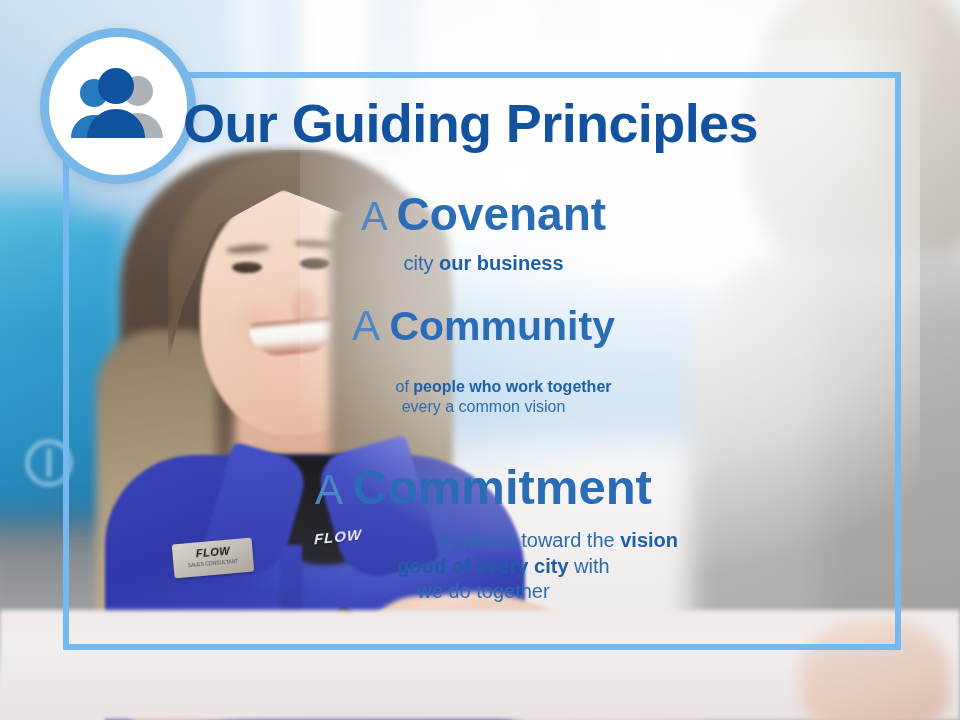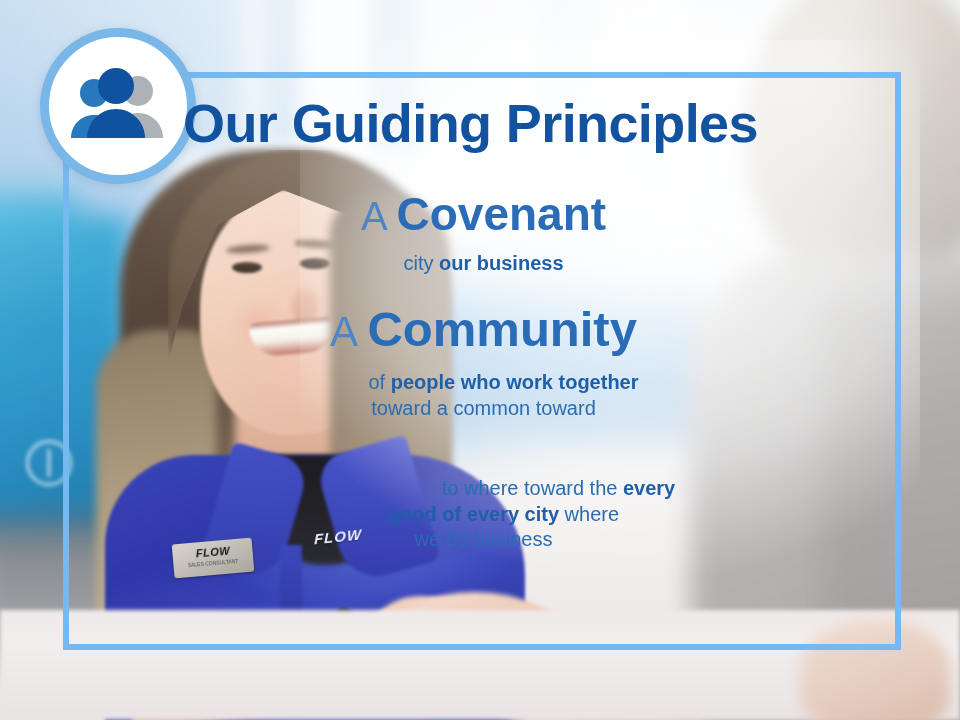--- a/index.html
+++ b/index.html
@@ -291,32 +291,32 @@
   }
   .block{position:absolute;width:815px;left:13px;text-align:center;}
   .blk-cov{top:118px;}
   .blk-com{top:232px;}
   .blk-cmt{top:390px;}
 
   .head{line-height:1.06;white-space:nowrap;}
   .head .art{font-size:40px;font-weight:normal;color:#4d86c6;}
   .head .key{font-size:46px;font-weight:bold;color:#2a6cb5;}
   .blk-com .head .art{font-size:42px;}
-  .blk-com .head .key{font-size:49px;}
+  .blk-com .head .key{font-size:41px;}
   .blk-cmt .head .art{font-size:42px;}
   .blk-cmt .head .key{font-size:49px;}
 
   .sub{
     font-size:21px;color:#2b6cb0;line-height:1.28;margin-top:10px;
   }
   .sub b{font-weight:bold;color:#1f5fa8;}
   .sub .ln{display:block;}
 
   .blk-cov .sub{margin-top:12px;font-size:20px;}
-  .blk-com .sub{margin-top:14px;font-size:20px;}
+  .blk-com .sub{margin-top:28px;font-size:16px;}
   .blk-cmt .sub{margin-top:14px;font-size:20px;}
 
   
   .pad-r-1{padding-left:40px;}
   .pad-r-2{padding-left:150px;}
 </style>
 </head>
 <body>
 
 <div id="poster">
@@ -408,26 +408,29 @@
         <span class="ln"><span>city </span><b>our business</b></span>
       </div>
     </div>
 
     <div class="block blk-com">
       <div class="head">
         <span class="art">A </span><span class="key">Community</span>
       </div>
       <div class="sub">
         <span class="ln pad-r-1"><span>of </span><b>people who work together</b></span>
-        <span class="ln"><span>toward a common toward</span></span>
+        <span class="ln"><span>every a common vision</span></span>
       </div>
     </div>
 
     <div class="block blk-cmt">
+      <div class="head">
+        <span class="art">A </span><span class="key">Commitment</span>
+      </div>
       <div class="sub">
-        <span class="ln pad-r-2"><span>to where toward the </span><b>every</b></span>
-        <span class="ln pad-r-1"><b>good of every city</b><span> where</span></span>
-        <span class="ln"><span>we do business</span></span>
+        <span class="ln pad-r-2"><span>to where toward the </span><b>vision</b></span>
+        <span class="ln pad-r-1"><b>good of every city</b><span> with</span></span>
+        <span class="ln"><span>we do together</span></span>
       </div>
     </div>
 
   </div>
 </div>
 
 </body></html>

